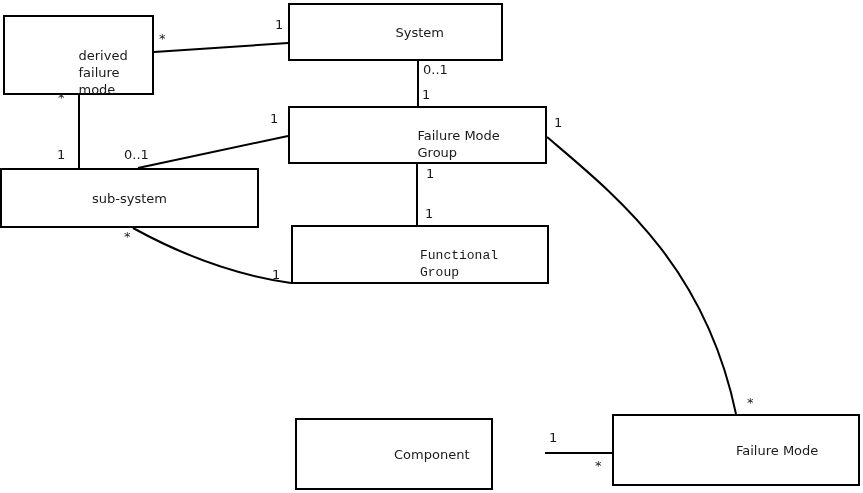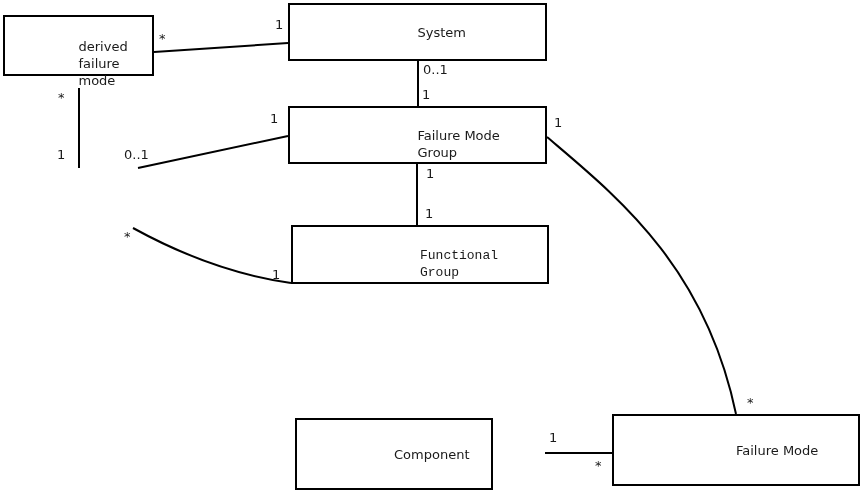--- a/index.html
+++ b/index.html
@@ -61,35 +61,38 @@
     <path d="M154 52 L288 43"></path>
     <path d="M79 88 L79 168"></path>
     <path d="M138 168 L288 136"></path>
     <path d="M418 58 L418 108"></path>
     <path d="M417 163 L417 226"></path>
     <path d="M133 228 Q213 272 291 283"></path>
     <path d="M547 137 C615 195 705 265 736 414"></path>
     <path d="M545 453 L612 453"></path>
   </svg>
 
-  <div class="box" style="left:3px; top:15px; width:151px; height:61px;">
+  <div class="box" style="left:3px; top:15px; width:151px; height:80px;">
     <div class="box-label">derived
 failure
 mode</div>
   </div>
 
-  <div class="box" style="left:288px; top:3px; width:259px; height:58px;">
+  <div class="box" style="left:288px; top:3px; width:215px; height:58px;">
     <div class="box-label">System</div>
   </div>
 
   <div class="box" style="left:288px; top:106px; width:259px; height:58px;">
     <div class="box-label">Failure Mode
 Group</div>
   </div>
 
+  <div class="box" style="left:0px; top:168px; width:259px; height:60px;">
+    <div class="box-label centered">sub-system</div>
+  </div>
 
   <div class="box" style="left:291px; top:225px; width:258px; height:59px;font-family:Liberation Mono, monospace;">
     <div class="box-label">Functional
 Group</div>
   </div>
 
   <div class="box" style="left:295px; top:418px; width:198px; height:72px;">
     <div class="box-label">Component</div>
   </div>
 

